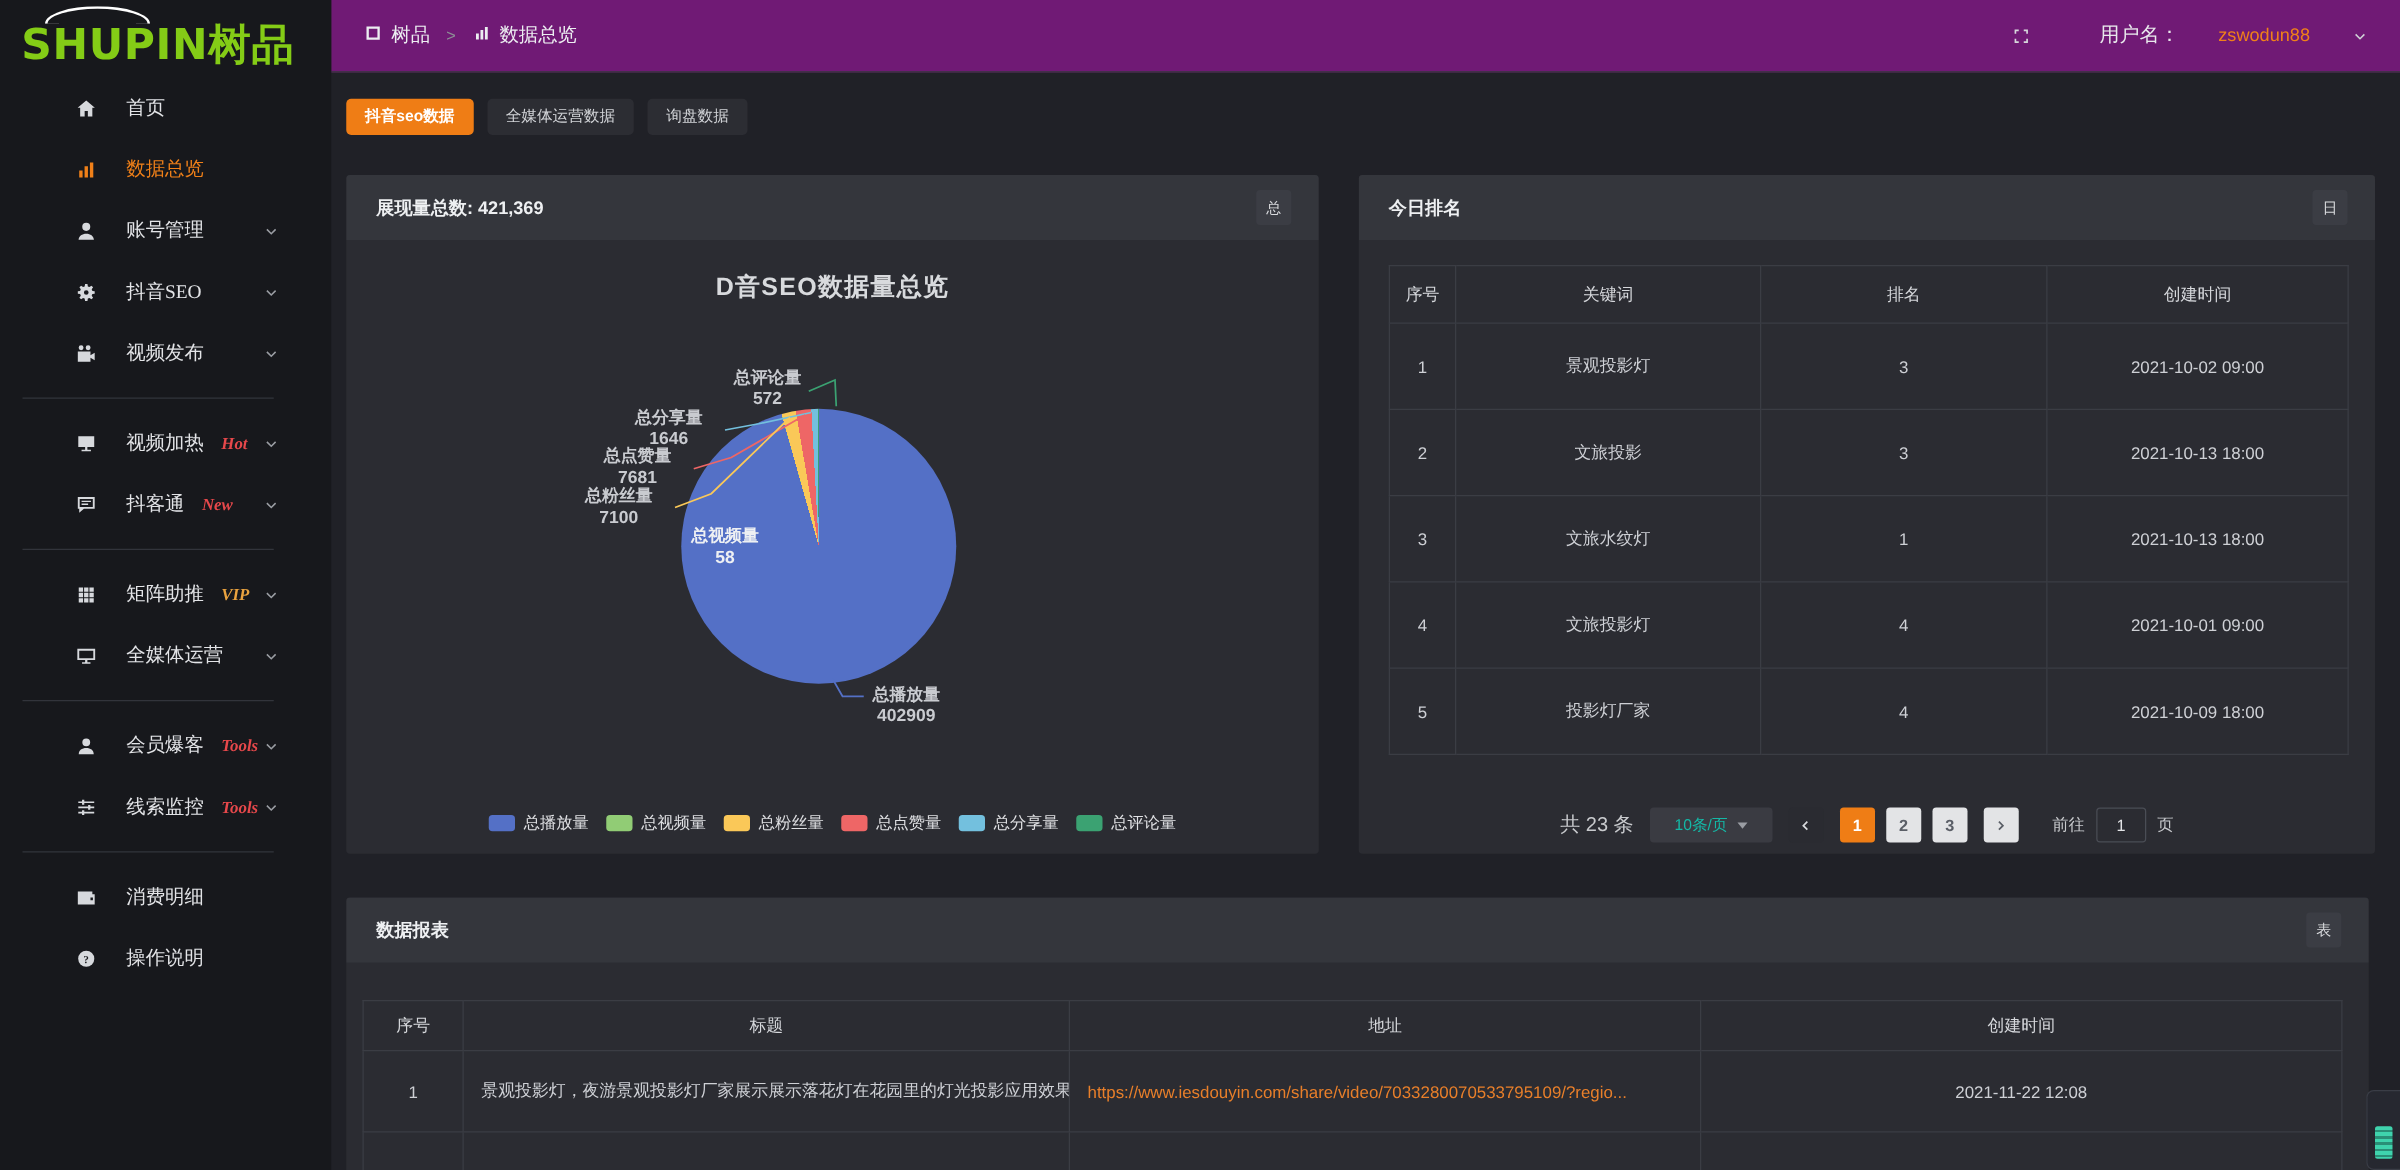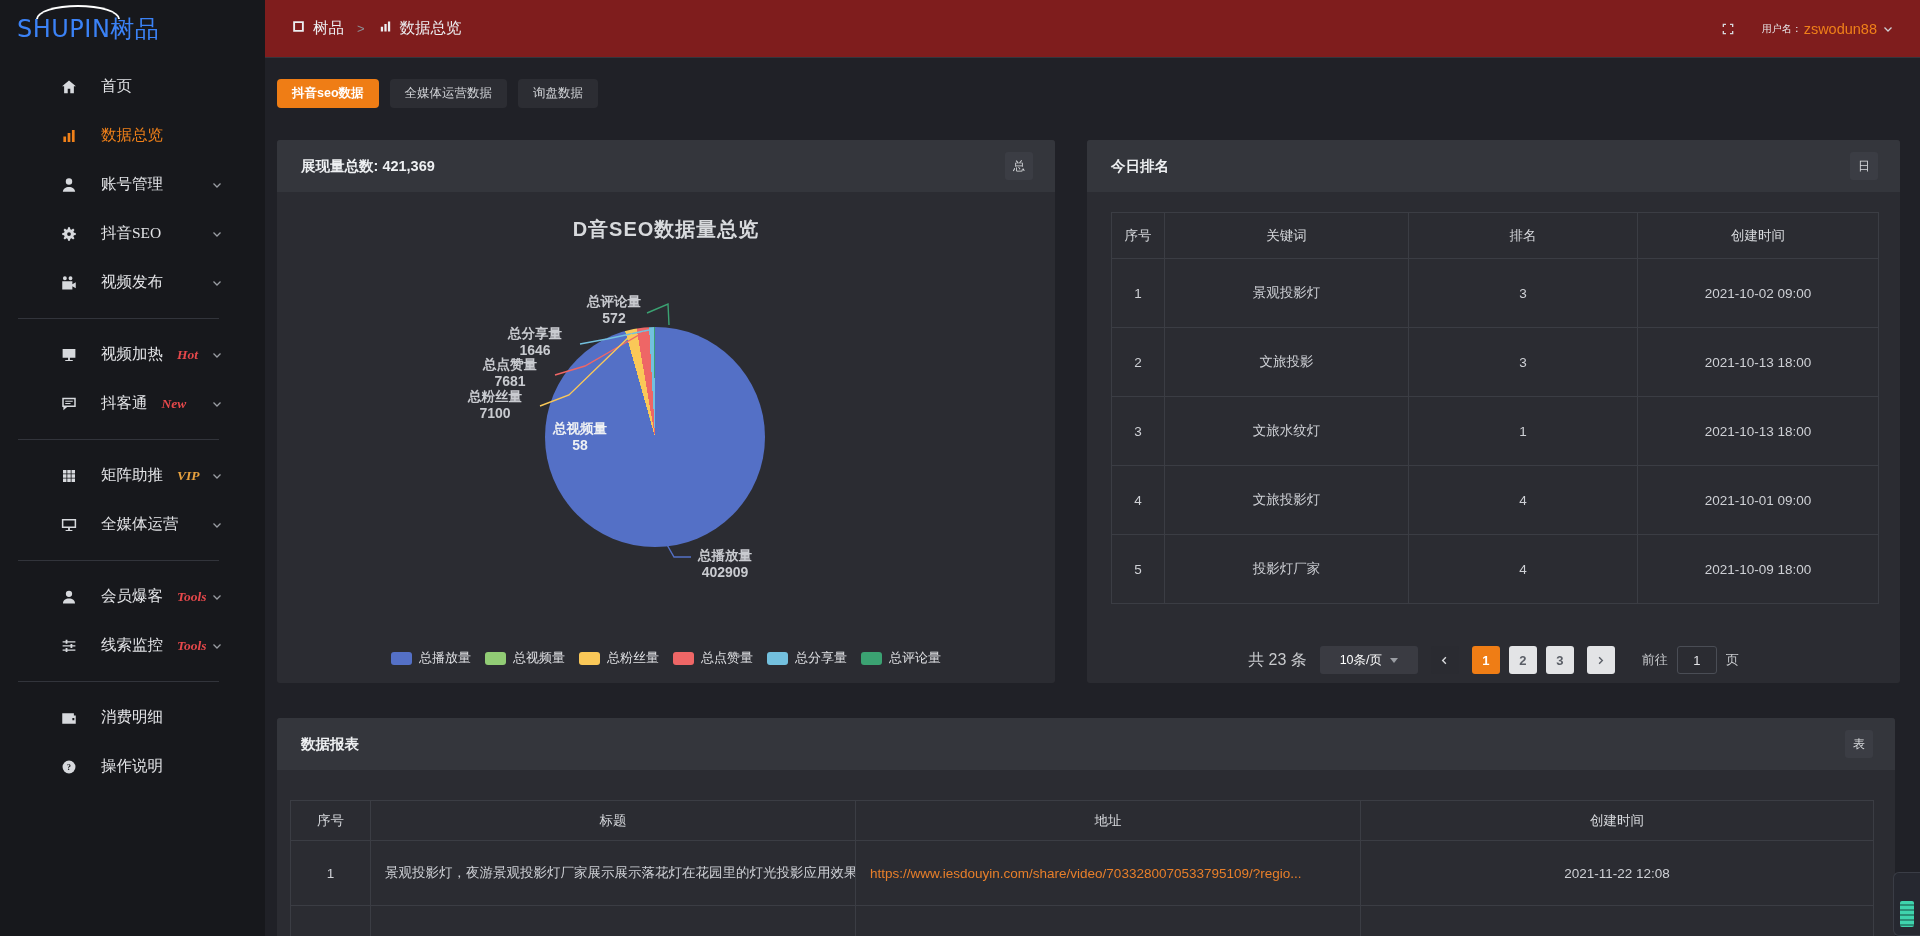--- a/index.html
+++ b/index.html
@@ -1,36 +1,36 @@
 <!DOCTYPE html>
 <html><head>
 <meta charset="utf-8">
 <style>
   * { margin:0; padding:0; box-sizing:border-box; }
   html,body { width:1920px; height:936px; background:#202127; font-family:"Liberation Sans","DejaVu Sans",sans-serif; }
   .screen { position:relative; width:1920px; height:936px; overflow:hidden; background:#202127; color:#dcdde0; }
 
   
-  .topbar { position:absolute; left:265px; top:0; right:0; height:58px; background:#7f1d1d;
-            border-bottom:1px solid #34363d; display:flex; align-items:center; padding:0 26px 0 26px; z-index:5; }
+  .topbar { position:absolute; left:265px; top:0; right:0; height:58px; background:#701a75;
+            border-bottom:1px solid #34363d; display:flex; align-items:center; padding:0 26px 0 26px; z-index:5;gap:29px; }
   .crumb { display:flex; align-items:center; gap:9px; font-size:15.5px; color:#eceef1; }
   .crumb .sep { color:#8d9096; font-size:13px; margin:0 4px; }
   .crumb-item { display:flex; align-items:center; gap:7px; cursor:pointer; }
   .topbar .spacer { flex:1; }
   .fullscreen-btn { color:#d6d8dc; margin-right:26px; display:flex; cursor:pointer; }
-  .user-label { font-size:10px; color:#e8e9ec; }
+  .user-label { font-size:16px; color:#e8e9ec; }
   .user-name { font-size:14.5px; color:#f08019; margin-left:2px; cursor:pointer; }
   .user-caret { color:#cfd1d6; margin-left:5px; display:flex; }
 
   
   .sidebar { position:absolute; left:0; top:0; width:265px; height:936px; background:#17181c; z-index:6; }
   .logo { position:relative; height:58px; padding:13px 0 0 17px; }
   .logo-arc { position:absolute; left:36px; top:5px; width:84px; height:14px;
               border:2px solid #fff; border-bottom:none; border-radius:50% 50% 0 0 / 100% 100% 0 0; }
-  .logo-text { font-size:24px; font-weight:400; color:#3b82f6; letter-spacing:0.5px; font-family:"DejaVu Sans",sans-serif; }
+  .logo-text { font-size:34px; font-weight:700; color:#84cc16; letter-spacing:0.5px; font-family:"DejaVu Sans",sans-serif; }
   .menu { position:absolute; top:62px; left:0; right:0; }
   .menu-item { height:49px; display:flex; align-items:center; padding-left:60px; cursor:pointer; color:#e3e4e7;font-family:Liberation Serif, serif; }
   .menu-item .mi-icon { width:18px; height:18px; display:flex; align-items:center; color:#d7d9dd; flex:none; }
   .menu-item .mi-label { font-size:15.5px; margin-left:23px; white-space:nowrap; }
   .menu-item.active, .menu-item.active .mi-icon { color:#f08019; }
   .menu-item .mi-tag { font-size:13.5px; font-weight:bold; font-style:italic; margin-left:14px; }
   .mi-tag.red { color:#e6484b; } .mi-tag.vip { color:#e9a23f; }
   .menu-item .mi-caret { margin-left:auto; margin-right:42px; color:#9a9da3; display:flex; }
   .menu-divider { height:1px; background:#32343b; margin:11px 46px 11px 18px; }
 
@@ -76,21 +76,21 @@
   .report-table th { height:40px; font-size:13.5px; color:#d6d8dc; text-align:center; }
   .report-table td { height:65px; font-size:13.5px; color:#ced0d5; text-align:center; }
   .report-table td.left { text-align:left; padding:0 14px; }
   .report-table td a { color:#e87f2a; text-decoration:none; }
   .report-table tr.partial td { height:40px; }
 
   
   .pagination { display:flex; align-items:center; justify-content:center; gap:13px; margin-top:42px; }
   .pg-total { font-size:16px; color:#c8cacd; }
   .pg-size { width:98px; height:28px; background:#3a3b42; border-radius:3px; display:flex; align-items:center;
-             justify-content:center; gap:8px; font-size:12.5px; color:#ffffff; cursor:pointer; }
+             justify-content:center; gap:8px; font-size:12.5px; color:#14b8a6; cursor:pointer; }
   .pg-size .tri { width:0; height:0; border-left:4.5px solid transparent; border-right:4.5px solid transparent;
                   border-top:5px solid #9a9da3; }
   .pg-btn { width:28px; height:28px; border-radius:3px; display:flex; align-items:center; justify-content:center;
             font-size:13px; cursor:pointer; }
   .pg-prev { background:#2a2b31; color:#d8dadd; }
   .pg-page { background:#e3e4e6; color:#5a5e66; font-weight:bold; }
   .pg-page.active { background:#ef7d15; color:#fff; }
   .pg-next { background:#e3e4e6; color:#5a5e66; }
   .pg-goto { display:flex; align-items:center; gap:9px; font-size:13px; color:#c8cacd; margin-left:14px; }
   .pg-input { width:40px; height:28px; background:transparent; border:1px solid #4a4d55; border-radius:3px;

